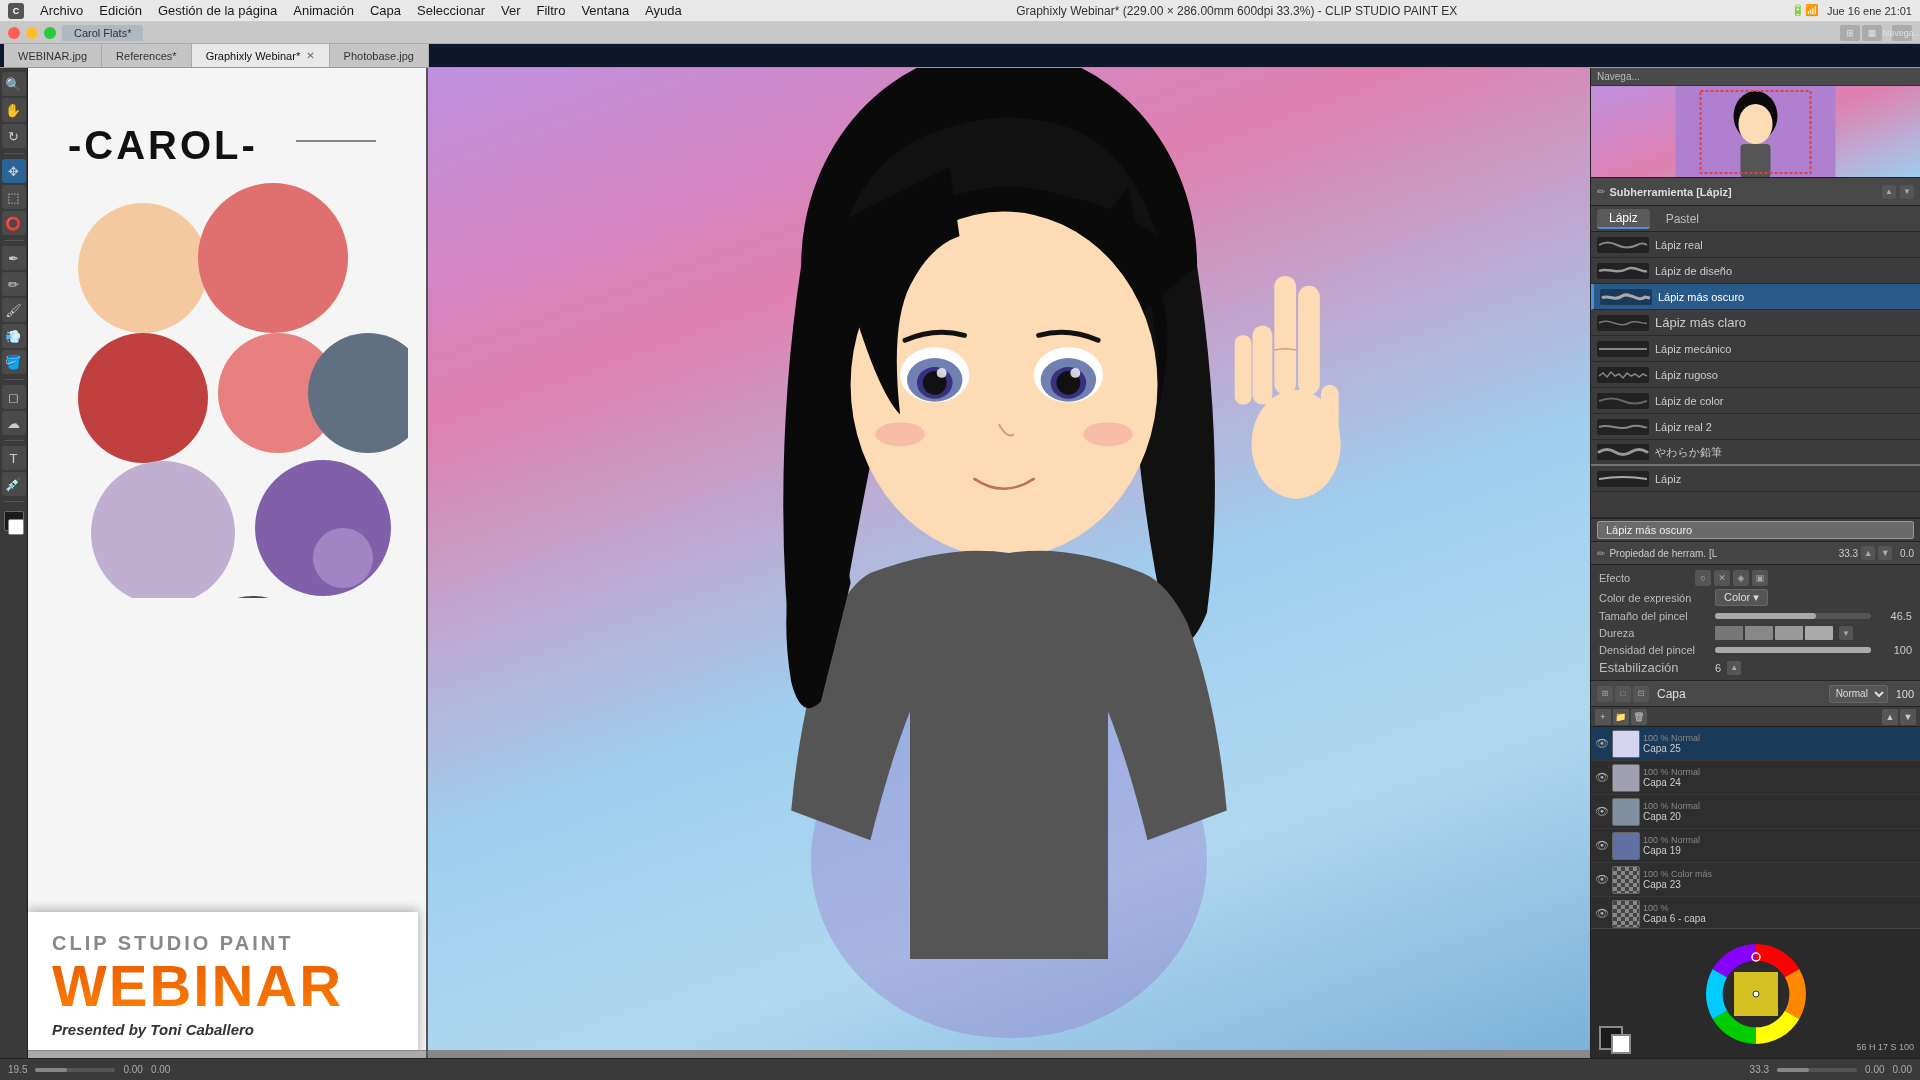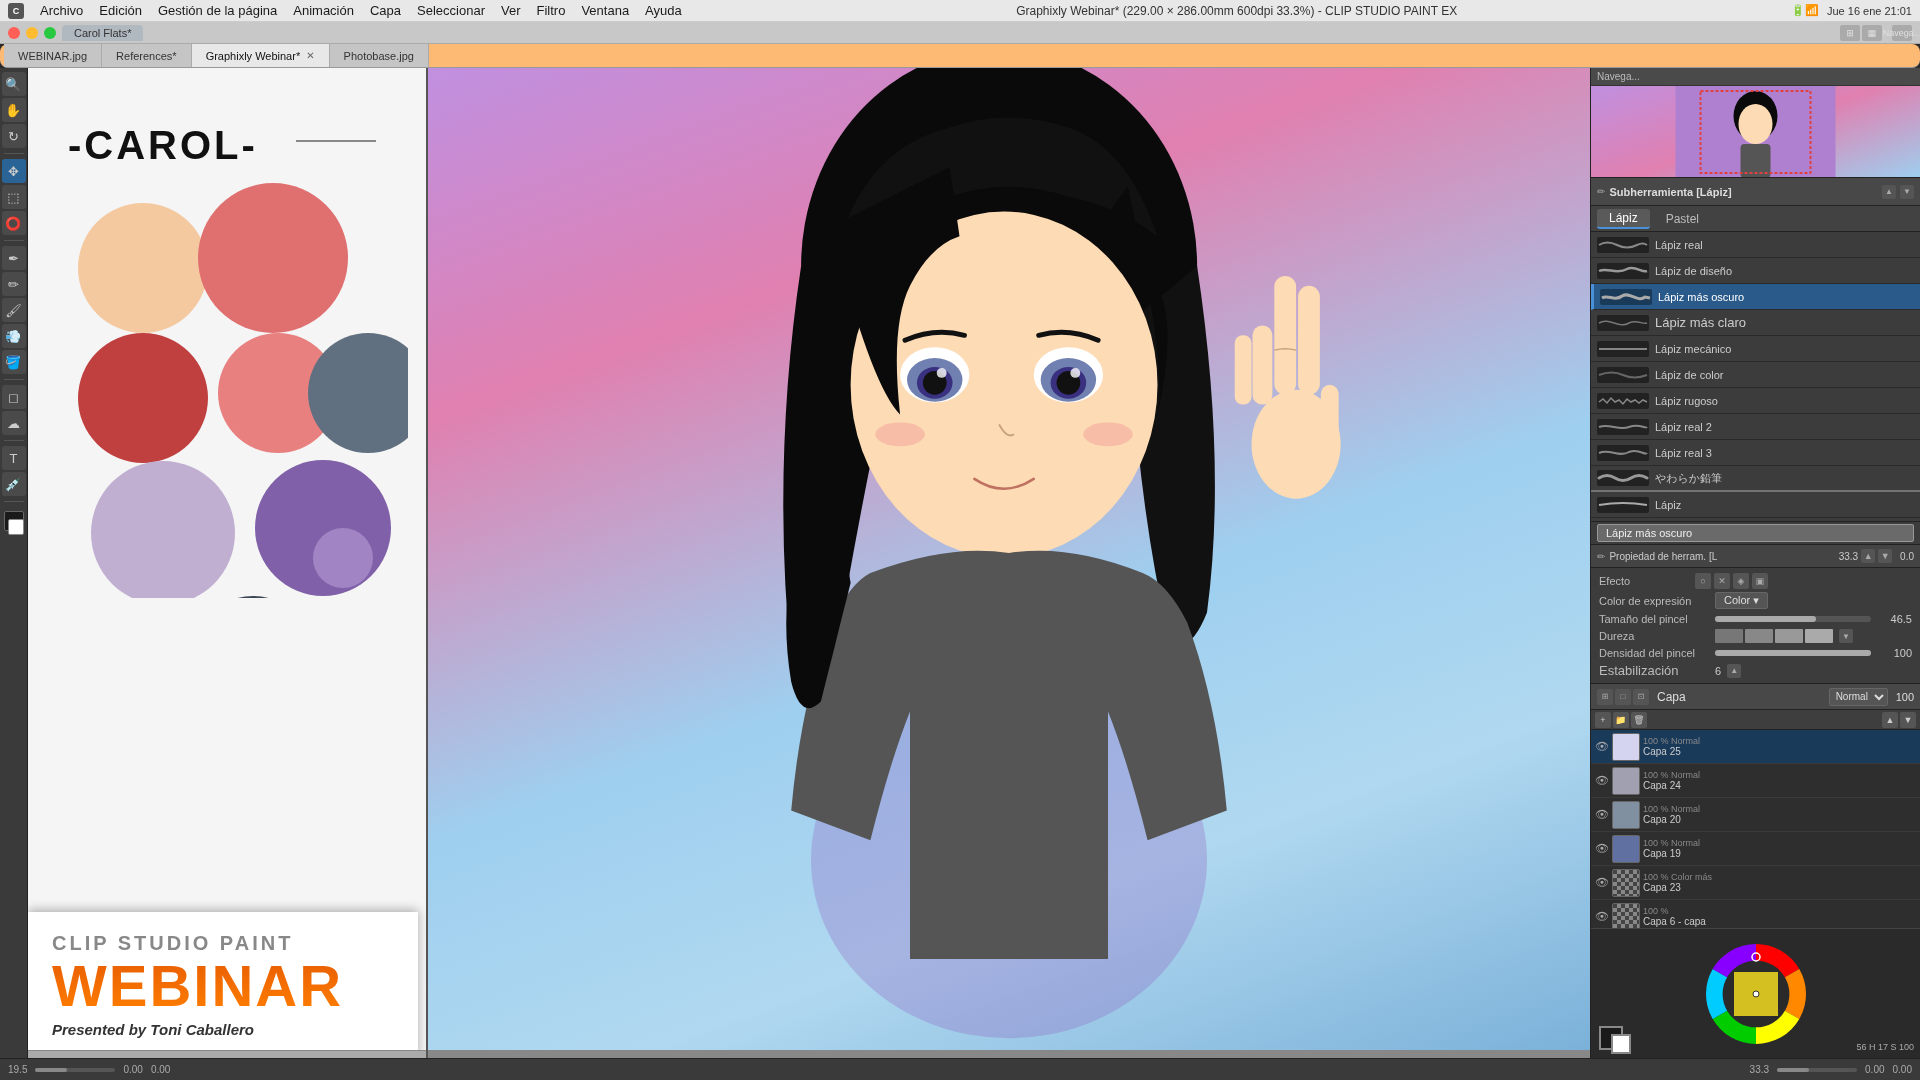--- a/index.html
+++ b/index.html
@@ -18,21 +18,21 @@
     #titlebar {
       width: 1920px; height: 22px; background: #c8c8c8; display: flex; align-items: center; padding: 0 8px; gap: 4px; border-bottom: 1px solid #aaa;
     }
     #titlebar .win-btn { width: 12px; height: 12px; border-radius: 50%; margin-right: 2px; }
     #titlebar .win-close { background: #ff5f57; }
     #titlebar .win-min { background: #febc2e; }
     #titlebar .win-max { background: #28c840; }
 
     
     #doctabs {
-      width: 1920px; height: 24px; background: #fdba74; display: flex; align-items: center; padding: 0 4px; border-bottom: 1px solid #999; border-radius: 8px;
+      width: 1920px; height: 24px; background: #0f172a; display: flex; align-items: center; padding: 0 4px; border-bottom: 1px solid #999;
     }
     #doctabs .doc-tab { padding: 2px 14px; font-size: 11px; color: #333; cursor: pointer; background: #c5c5c5; border-right: 1px solid #aaa; height: 100%; display: flex; align-items: center; }
     #doctabs .doc-tab.active { background: #e8e8e8; color: #111; font-weight: 500; }
     #doctabs .doc-tab .close-x { margin-left: 6px; color: #666; font-size: 10px; }
 
     
     #main-layout {
       display: flex; width: 1920px; height: calc(1080px - 22px - 22px - 24px - 22px);
     }
 
@@ -400,52 +400,44 @@
             <svg width="52" height="16" viewBox="0 0 52 16">
                 <line x1="2" y1="8" x2="50" y2="8" stroke="#aaa" stroke-width="1.5"></line>
               </svg>
           </div>
           <span style="font-size:11px;color:#ccc;">Lápiz mecánico</span>
         </div>
 
         <div class="brush-item" style="display:flex;align-items:center;height:26px;padding:0 6px;border-bottom:1px solid #2a2a2a;cursor:pointer;gap:6px;">
           <div style="width:52px;height:16px;background:#222;border-radius:2px;overflow:hidden;flex-shrink:0;">
             <svg width="52" height="16" viewBox="0 0 52 16">
+                <path d="M2 9 L6 6 L10 10 L14 5 L18 9 L22 7 L26 11 L30 6 L34 9 L38 7 L42 10 L46 7 L50 9" stroke="#888" stroke-width="1.5" fill="none"></path>
+              </svg>
+          </div>
+          <span style="font-size:11px;color:#ccc;">Lápiz rugoso</span>
+        </div>
+
+        <div class="brush-item" style="display:flex;align-items:center;height:26px;padding:0 6px;border-bottom:1px solid #2a2a2a;cursor:pointer;gap:6px;">
+          <div style="width:52px;height:16px;background:#222;border-radius:2px;overflow:hidden;flex-shrink:0;">
+            <svg width="52" height="16" viewBox="0 0 52 16">
                 <path d="M2 8 Q15 3 26 8 Q37 13 50 8" stroke="#666" stroke-width="2" fill="none"></path>
               </svg>
           </div>
           <span style="font-size:11px;color:#ccc;">Lápiz de color</span>
         </div>
 
         <div class="brush-item" style="display:flex;align-items:center;height:26px;padding:0 6px;border-bottom:1px solid #2a2a2a;cursor:pointer;gap:6px;">
           <div style="width:52px;height:16px;background:#222;border-radius:2px;overflow:hidden;flex-shrink:0;">
             <svg width="52" height="16" viewBox="0 0 52 16">
-                <path d="M2 9 L6 6 L10 10 L14 5 L18 9 L22 7 L26 11 L30 6 L34 9 L38 7 L42 10 L46 7 L50 9" stroke="#888" stroke-width="1.5" fill="none"></path>
-              </svg>
-          </div>
-          <span style="font-size:11px;color:#ccc;">Lápiz rugoso</span>
-        </div>
-
-        <div class="brush-item" style="display:flex;align-items:center;height:26px;padding:0 6px;border-bottom:1px solid #2a2a2a;cursor:pointer;gap:6px;">
-          <div style="width:52px;height:16px;background:#222;border-radius:2px;overflow:hidden;flex-shrink:0;">
-            <svg width="52" height="16" viewBox="0 0 52 16">
                 <path d="M2 8 C12 4 22 12 32 8 C42 4 48 10 50 8" stroke="#888" stroke-width="2" fill="none"></path>
               </svg>
           </div>
           <span style="font-size:11px;color:#ccc;">Lápiz real 2</span>
         </div>
 
-        <div class="brush-item" style="display:flex;align-items:center;height:26px;padding:0 6px;border-bottom:1px solid #2a2a2a;cursor:pointer;gap:6px;">
-          <div style="width:52px;height:16px;background:#222;border-radius:2px;overflow:hidden;flex-shrink:0;">
-            <svg width="52" height="16" viewBox="0 0 52 16">
-                <path d="M2 8 C12 3 22 13 32 7 C42 3 48 11 50 8" stroke="#888" stroke-width="2" fill="none"></path>
-              </svg>
-          </div>
-          <span style="font-size:11px;color:#ccc;">Lápiz real 3</span>
-        </div>
 
         <div class="brush-item" style="display:flex;align-items:center;height:26px;padding:0 6px;border-bottom:2px solid #737373;cursor:pointer;gap:6px;">
           <div style="width:52px;height:16px;background:#222;border-radius:2px;overflow:hidden;flex-shrink:0;">
             <svg width="52" height="16" viewBox="0 0 52 16">
                 <path d="M2 8 Q10 3 18 8 Q26 13 34 8 Q42 3 50 8" stroke="#999" stroke-width="3" fill="none" stroke-linecap="round"></path>
               </svg>
           </div>
           <span style="font-size:11px;color:#ccc;">やわらか鉛筆</span>
         </div>
 

